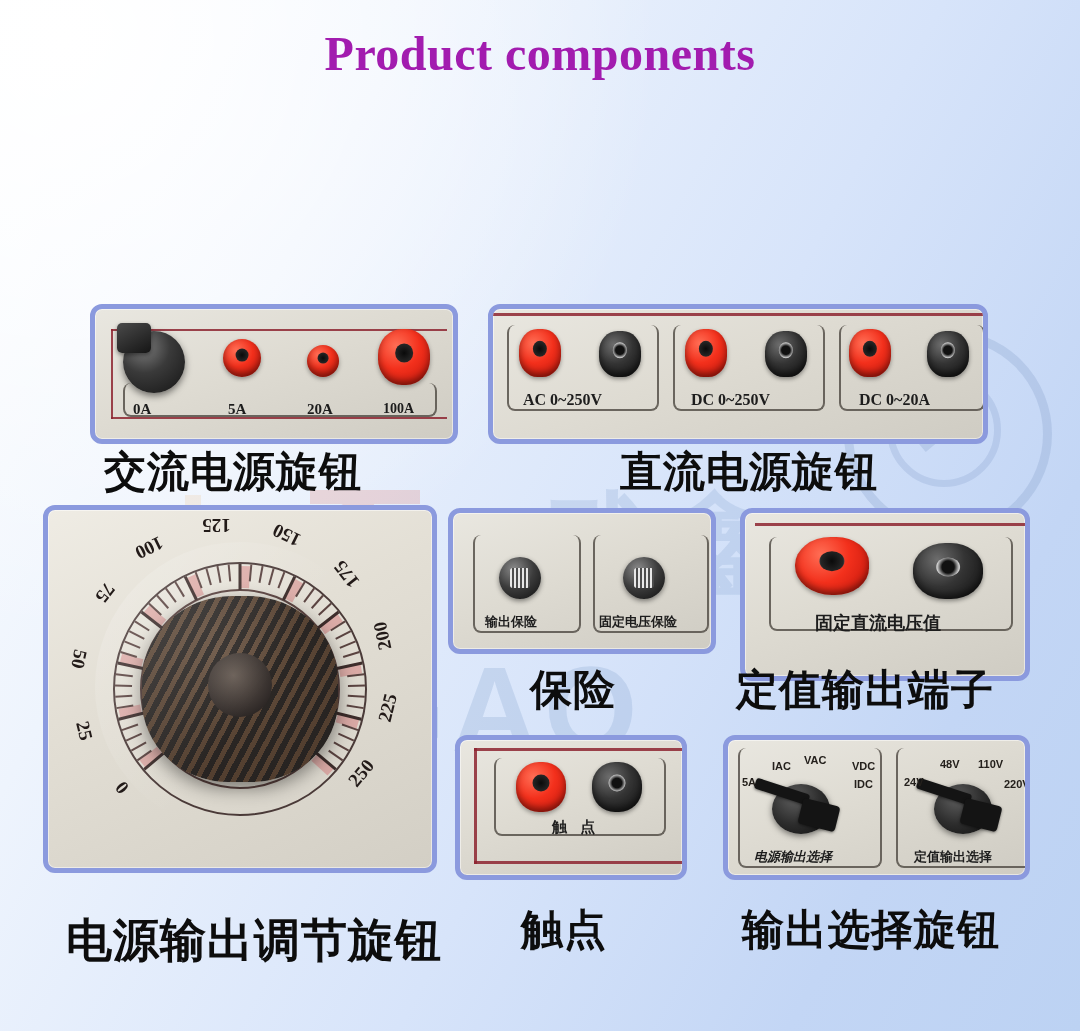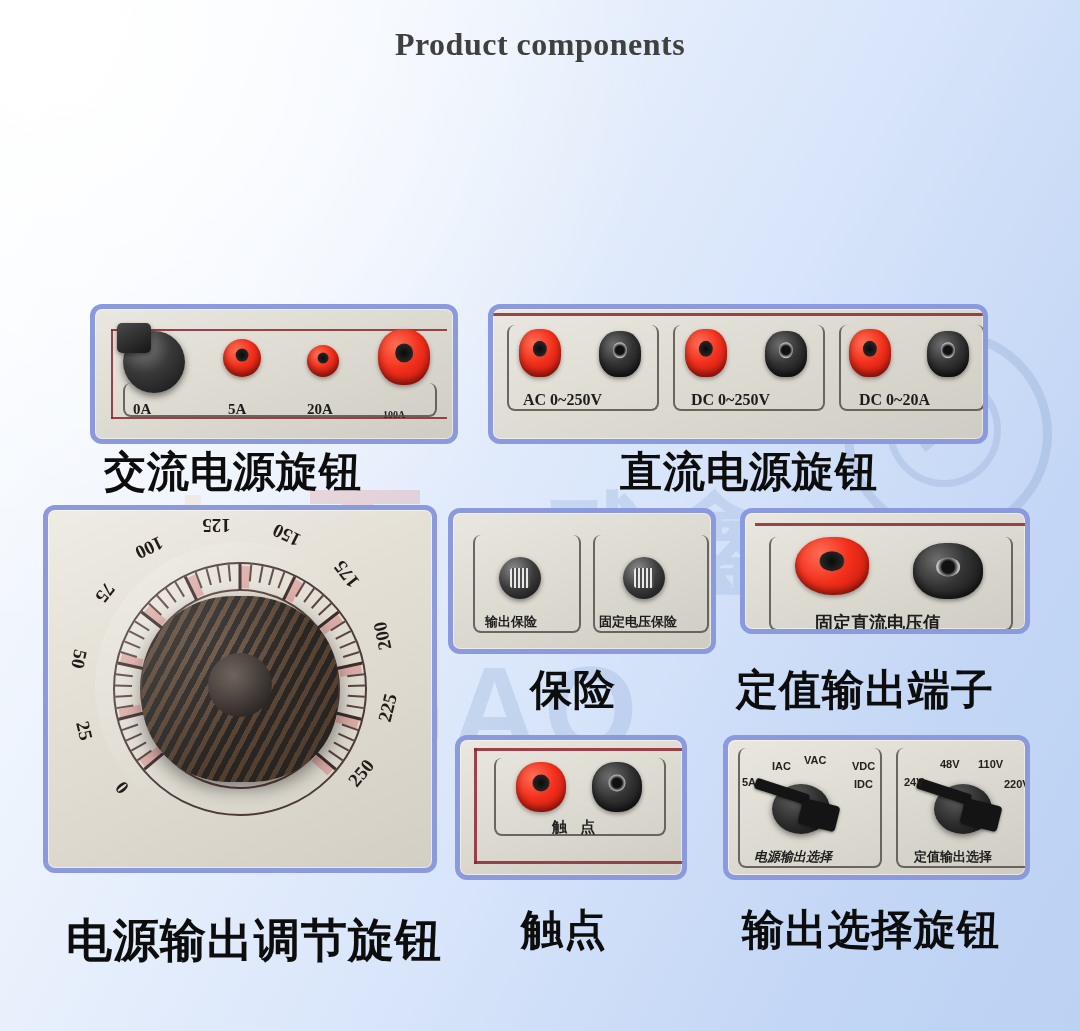--- a/index.html
+++ b/index.html
@@ -40,21 +40,21 @@
   .header{position:absolute;left:0;top:0;width:1080px;text-align:center;}
   .title-row{display:flex;align-items:center;justify-content:center;gap:14px;margin-top:48px;}
   .tri{width:0;height:0;border-top:30px solid transparent;border-bottom:30px solid transparent;}
   .tri-l{border-left:34px solid #0b0b0b;}
   .tri-r{border-right:34px solid #0b0b0b;}
   .title{
     font-size:92px;font-weight:bold;color:#0b0b0b;letter-spacing:16px;
     line-height:1;padding-left:14px;font-family:"DejaVu Sans",sans-serif;
   }
   .subtitle{
-    margin-top:26px;font-size:32px;font-weight:bold;color:#404040;
+    margin-top:26px;font-size:48px;font-weight:bold;color:#a21caf;
     letter-spacing:.5px;font-family:"Liberation Serif",serif;
   }
   
   .panel{
     position:absolute;border:5px solid #8b9ade;border-radius:12px;
     box-sizing:border-box;overflow:hidden;
     background:linear-gradient(160deg,#e9e7e0 0%,#dedbd2 45%,#cfccc3 100%);
     box-shadow:0 0 0 1px rgba(255,255,255,.5) inset;
   }
   .plate{position:absolute;inset:0;}
@@ -195,21 +195,21 @@
   <div class="knob" style="left:28px;top:22px;width:62px;height:62px;"></div>
   <div class="knob-flag" style="left:22px;top:14px;width:34px;height:30px;"></div>
 
   <div class="term term-red" style="left:128px;top:30px;width:38px;height:38px;"></div>
   <div class="term term-red" style="left:212px;top:36px;width:32px;height:32px;"></div>
   <div class="term term-red" style="left:283px;top:20px;width:52px;height:56px;border-radius:46%;"></div>
 
   <div class="smalllabel" style="left:38px;top:92px;font-size:15px;">0A</div>
   <div class="smalllabel" style="left:133px;top:92px;font-size:15px;">5A</div>
   <div class="smalllabel" style="left:212px;top:92px;font-size:15px;">20A</div>
-  <div class="smalllabel" style="left:288px;top:92px;font-size:10px;margin-top:8px;">100A</div>
+  <div class="smalllabel" style="left:288px;top:92px;font-size:14px;">100A</div>
 
   <div class="bracket bracket-open" style="left:28px;top:74px;width:310px;height:32px;border-top:none;"></div>
 </div>
 <div class="caption" style="left:104px;top:444px;font-size:42px;">交流电源旋钮</div>
 
 <div class="panel" style="left:488px;top:304px;width:500px;height:140px;">
   <div class="plate"></div>
   <div class="redline" style="left:0px;top:4px;width:500px;height:3px;"></div>
 
   <div class="bracket bracket-open" style="left:14px;top:16px;width:148px;height:84px;border-top:none;"></div>
@@ -323,21 +323,21 @@
   <div class="bracket bracket-open" style="left:20px;top:22px;width:104px;height:96px;border-top:none;"></div>
   <div class="fuse" style="left:46px;top:44px;width:42px;height:42px;"></div>
   <div class="smalllabel" style="left:32px;top:100px;font-size:13px;font-family:'DejaVu Sans',sans-serif;">输出保险</div>
 
   <div class="bracket bracket-open" style="left:140px;top:22px;width:112px;height:96px;border-top:none;"></div>
   <div class="fuse" style="left:170px;top:44px;width:42px;height:42px;"></div>
   <div class="smalllabel" style="left:146px;top:100px;font-size:13px;font-family:'DejaVu Sans',sans-serif;">固定电压保险</div>
 </div>
 <div class="caption" style="left:530px;top:662px;font-size:42px;">保险</div>
 
-<div class="panel" style="left:740px;top:508px;width:290px;height:126px;">
+<div class="panel" style="left:740px;top:508px;width:290px;height:173px;">
   <div class="plate"></div>
   <div class="redline" style="left:10px;top:10px;width:272px;height:3px;"></div>
   <div class="bracket bracket-open" style="left:24px;top:24px;width:240px;height:92px;border-top:none;"></div>
   <div class="term term-red" style="left:50px;top:24px;width:74px;height:58px;border-radius:48% 44% 46% 50%;"></div>
   <div class="term term-black" style="left:168px;top:30px;width:70px;height:56px;border-radius:46%;"></div>
   <div class="smalllabel" style="left:70px;top:98px;font-size:18px;font-family:'DejaVu Sans',sans-serif;">固定直流电压值</div>
 </div>
 <div class="caption" style="left:736px;top:662px;font-size:42px;">定值输出端子</div>
 
 <div class="panel" style="left:455px;top:735px;width:232px;height:145px;">

